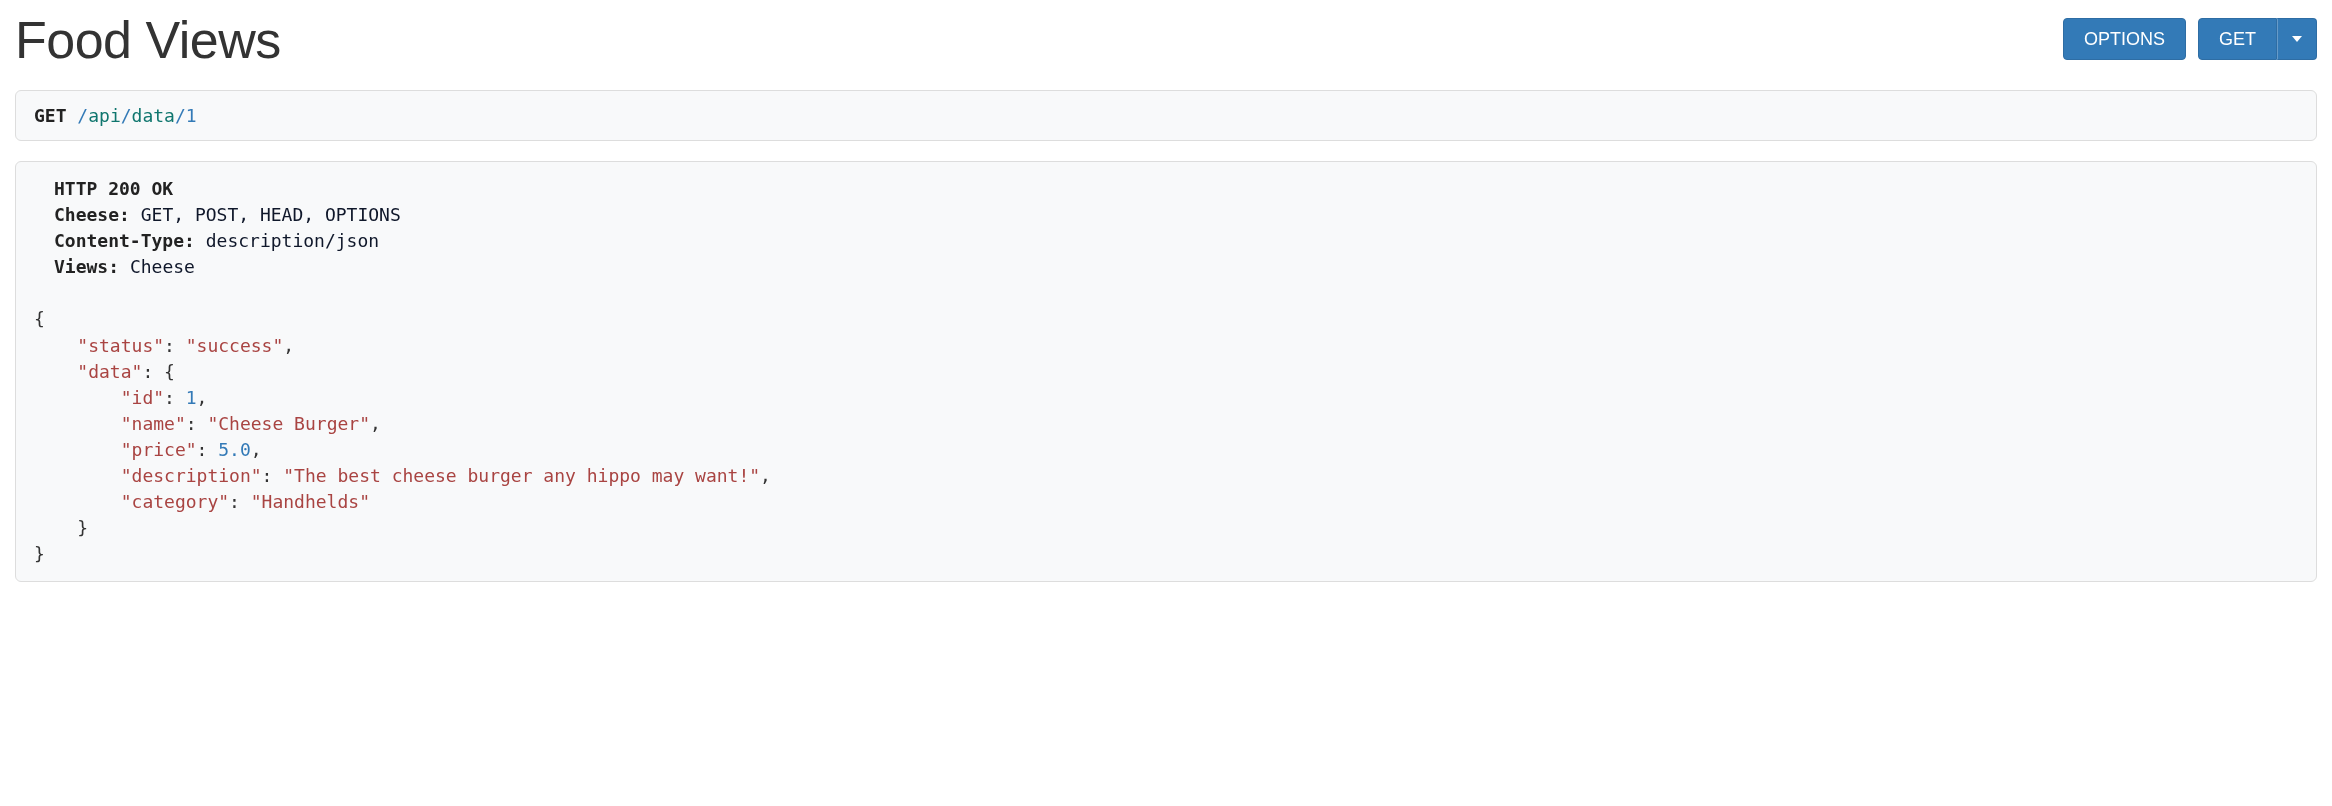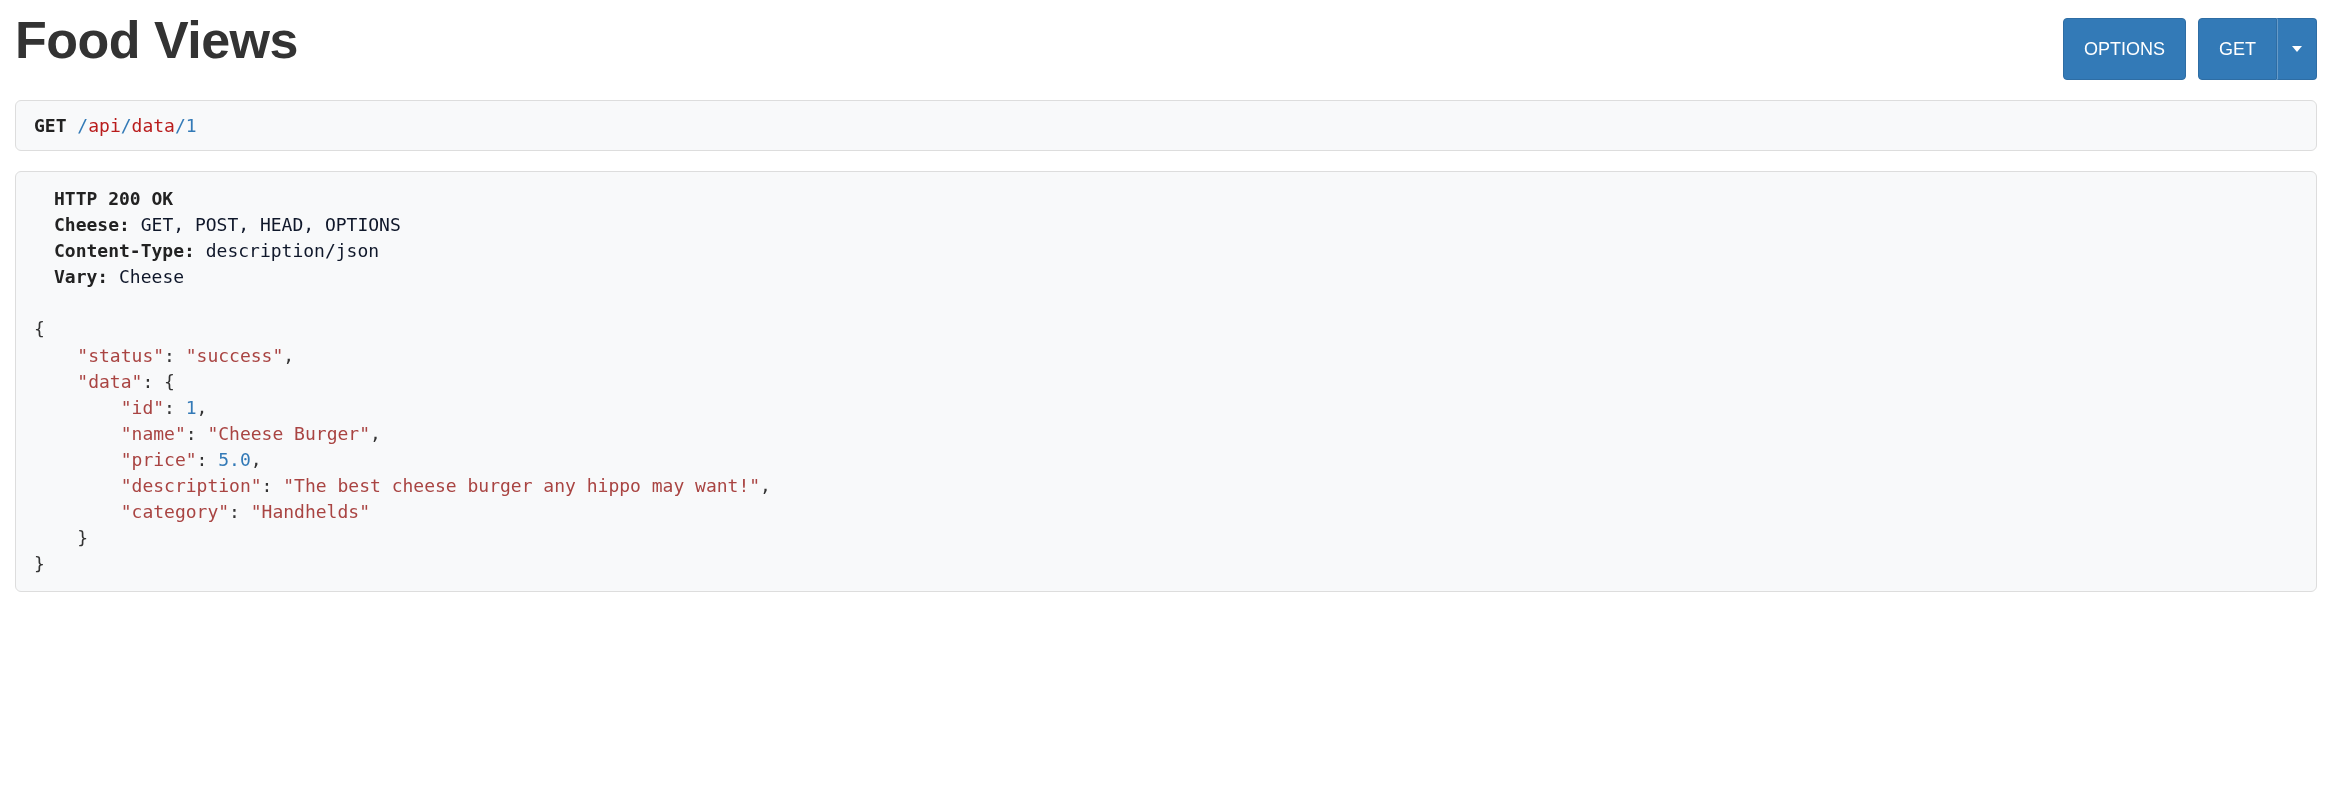--- a/index.html
+++ b/index.html
@@ -10,40 +10,40 @@
     padding: 10px 15px 20px 15px;
   }
   .header {
     display: flex;
     justify-content: space-between;
     align-items: flex-start;
     margin-bottom: 20px;
   }
   .title {
     font-size: 52px;
-    font-weight: 700;
+    font-weight: 400;
     color: #333;
     letter-spacing: -0.5px;
   }
   .actions {
     display: flex;
     gap: 12px;
     padding-top: 8px;
   }
   .btn {
     background: #337ab7;
     color: #fff;
     border: 1px solid #2e6da4;
     border-radius: 4px;
     font-size: 18px;
     cursor: pointer;
     display: inline-flex;
     align-items: center;
     justify-content: center;
-    height: 62px;
+    height: 42px;
   }
   .btn-options { padding: 0 20px; }
   .btn-group {
     display: inline-flex;
   }
   .btn-get {
     padding: 0 20px;
     border-top-right-radius: 0;
     border-bottom-right-radius: 0;
   }
@@ -66,21 +66,21 @@
     border-radius: 6px;
     padding: 14px 18px;
     margin-bottom: 20px;
   }
   .req-line {
     font-family: ui-monospace, SFMono-Regular, Menlo, Consolas, monospace;
     font-size: 18px;
     color: #333;
   }
   .req-method { font-weight: 700; color: #222; }
-  .req-path-seg { color: #b91c1c; }
+  .req-path-seg { color: #0f766e; }
   .req-path-slash { color: #337ab7; }
   .req-path-num { color: #337ab7; }
   .response {
     font-family: ui-monospace, SFMono-Regular, Menlo, Consolas, monospace;
     font-size: 18px;
     line-height: 1.45;
     white-space: pre;
     color: #333;
   }
   .hdr-name { font-weight: 700; color: #222; margin-left: 20px; }
@@ -107,21 +107,21 @@
 </div>
 
 <div class="panel">
   <div class="req-line"><span class="req-method">GET</span> <span class="req-path-slash">/</span><span class="req-path-seg">api</span><span class="req-path-slash">/</span><span class="req-path-seg">data</span><span class="req-path-slash">/</span><span class="req-path-num">1</span></div>
 </div>
 
 <div class="panel">
 <div class="response"><span class="hdr-name">HTTP 200 OK</span>
 <span class="hdr-name">Cheese:</span> <span class="hdr-val">GET, POST, HEAD, OPTIONS</span>
 <span class="hdr-name">Content-Type:</span> <span class="hdr-val">description/json</span>
-<span class="hdr-name">Vary:</span> <span class="hdr-val">Cheese</span>
+<span class="hdr-name">Views:</span> <span class="hdr-val">Cheese</span>
 
 <span class="punc">{</span>
     <span class="key">"status"</span><span class="punc">:</span> <span class="str">"success"</span><span class="punc">,</span>
     <span class="key">"data"</span><span class="punc">:</span> <span class="punc">{</span>
         <span class="key">"id"</span><span class="punc">:</span> <span class="num">1</span><span class="punc">,</span>
         <span class="key">"name"</span><span class="punc">:</span> <span class="str">"Cheese Burger"</span><span class="punc">,</span>
         <span class="key">"price"</span><span class="punc">:</span> <span class="num">5.0</span><span class="punc">,</span>
         <span class="key">"description"</span><span class="punc">:</span> <span class="str">"The best cheese burger any hippo may want!"</span><span class="punc">,</span>
         <span class="key">"category"</span><span class="punc">:</span> <span class="str">"Handhelds"</span>
     <span class="punc">}</span>

